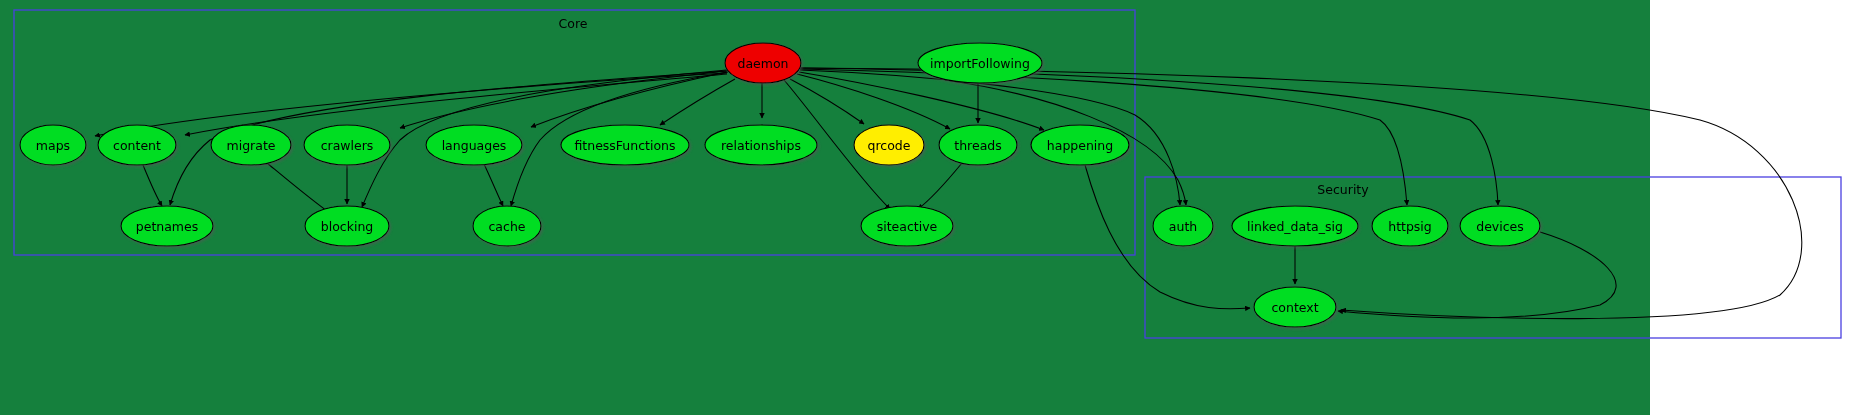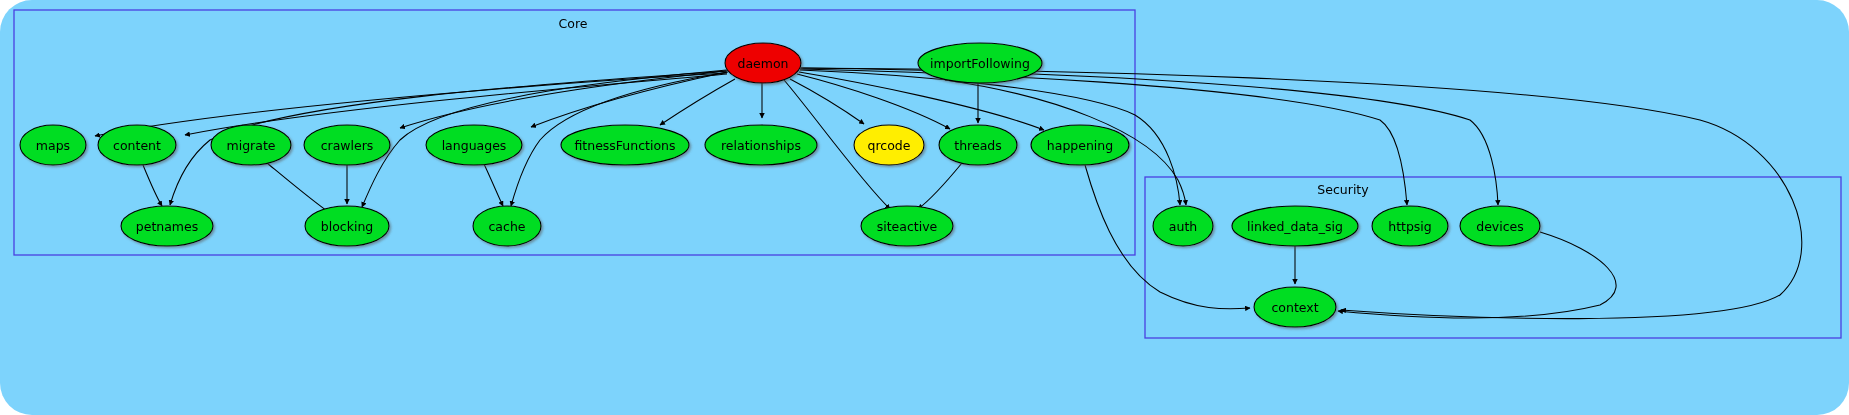--- a/index.html
+++ b/index.html
@@ -1,17 +1,17 @@
 <!DOCTYPE html>
 <html><head>
 <meta charset="utf-8">
 <style>
   html,body{margin:0;padding:0;background:#ffffff;}
   body{width:1849px;height:415px;font-family:"DejaVu Sans",sans-serif;overflow:hidden;}
-  #stage{position:relative;width:1849px;height:415px;background:#7dd3fc;border-radius:32px;}
+  #stage{position:relative;width:1650px;height:415px;background:#15803d;}
   #graph-svg{position:absolute;left:0;top:0;width:1849px;height:415px;}
   .cluster-label{font-size:12.5px;fill:#000000;font-family:"DejaVu Sans",sans-serif;}
   .node-label{font-size:12.5px;fill:#000000;font-family:"DejaVu Sans",sans-serif;text-anchor:middle;dominant-baseline:central;}
   .node-ell{stroke:#000000;stroke-width:1.1px;}
   .edge{fill:none;stroke:#000000;stroke-width:1.05px;}
   .clusterbox{fill:none;stroke:#4a3fe0;stroke-width:1.3px;}
 </style>
 </head>
 <body>
 

